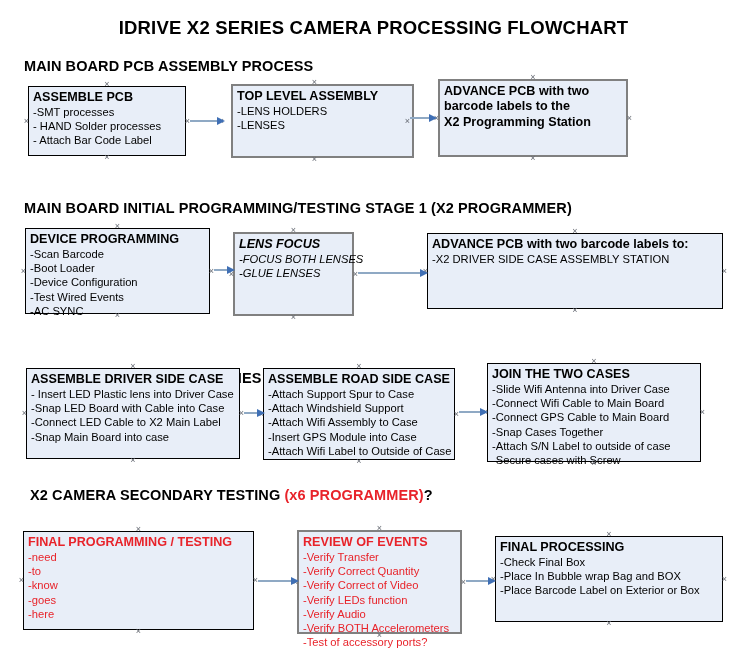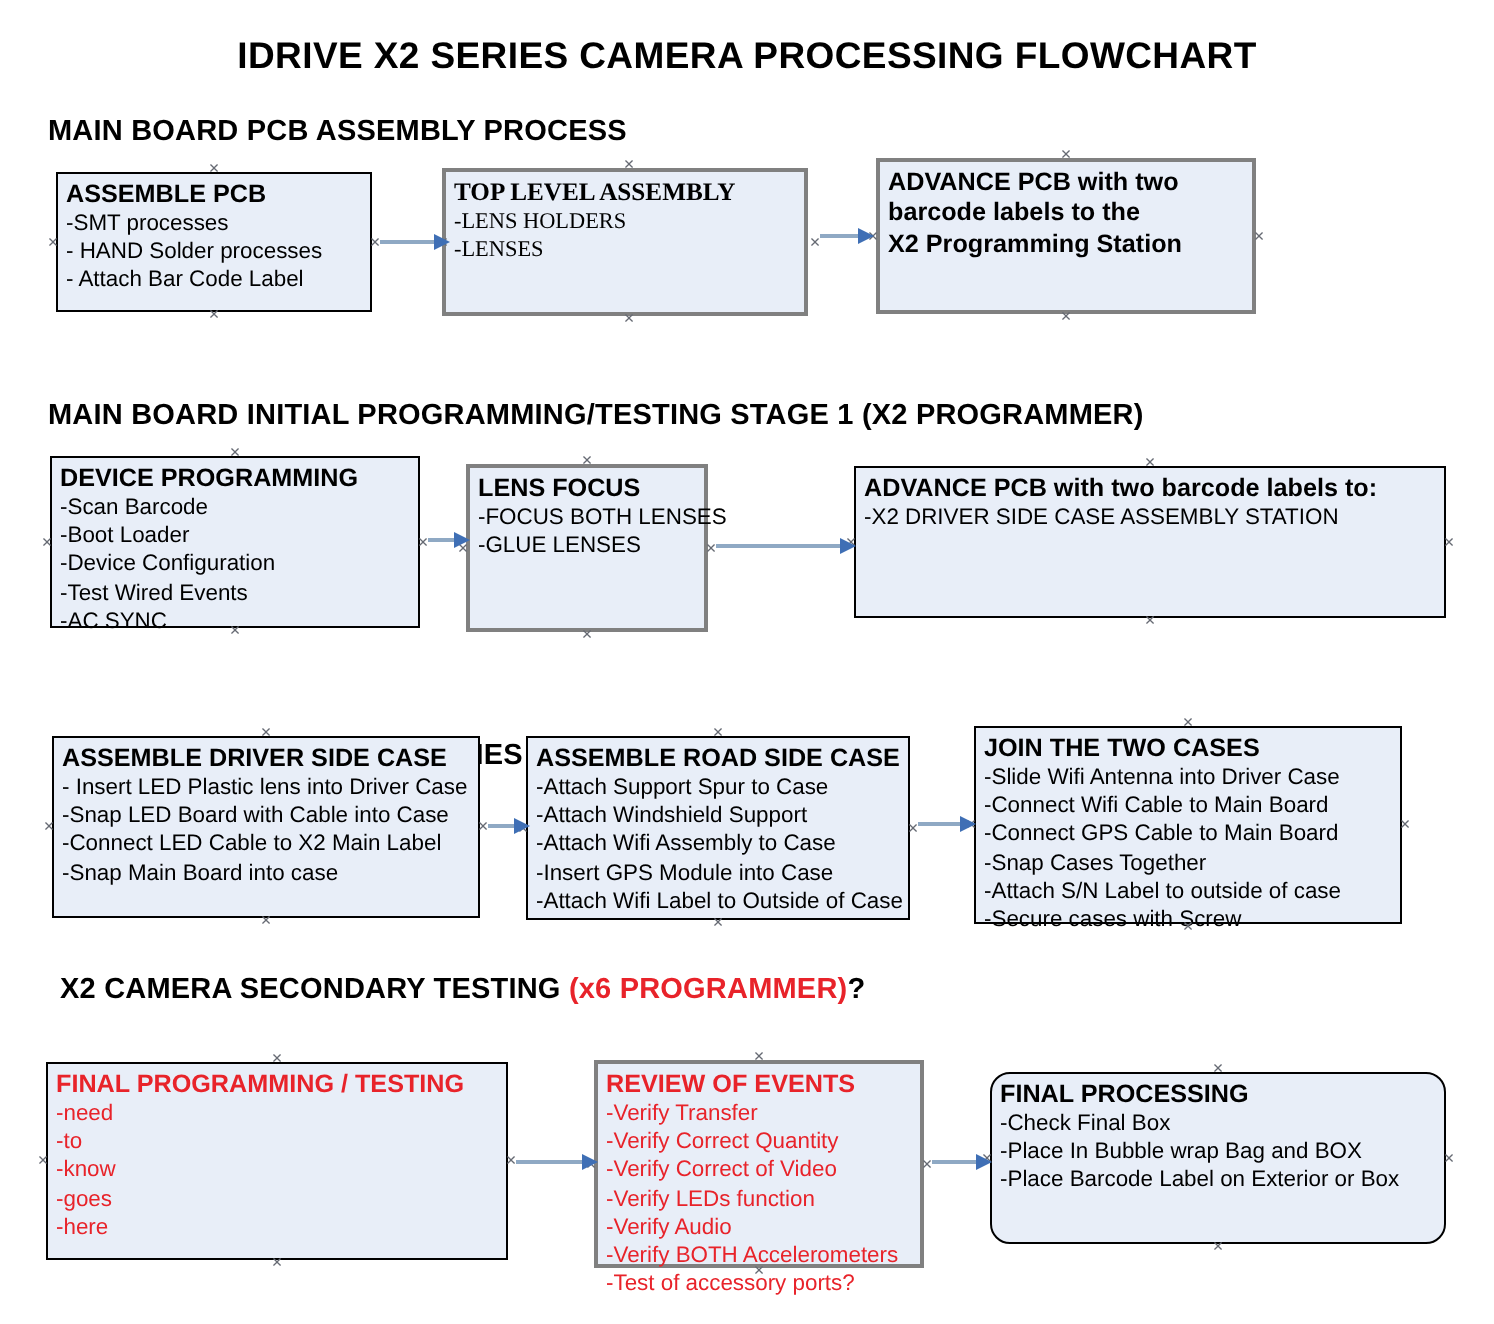--- a/index.html
+++ b/index.html
@@ -132,21 +132,21 @@
           <div class="node-title">ASSEMBLE PCB</div>
           <div class="node-line"> -SMT processes</div>
           <div class="node-line">- HAND Solder processes</div>
           <div class="node-line">- Attach Bar Code Label</div>
         </div>
       </div>
       <div class="handle" style="left: 103.5px; top: 80.5px;">×</div>
       <div class="handle" style="left: 103.5px; top: 154px;">×</div>
       <div class="handle" style="left: 23px; top: 117.5px;">×</div>
       <div class="handle" style="left: 184px; top: 117.5px;">×</div>
-      <div class="node border-gray" style="left: 221px; top: 84px; width: 183px; height: 74px; font-family: Liberation Serif, serif;">
+      <div class="node border-gray" style="left: 231px; top: 84px; width: 183px; height: 74px;">
         <div class="node-body">
           <div class="node-title">TOP LEVEL ASSEMBLY</div>
           <div class="node-line">-LENS HOLDERS</div>
           <div class="node-line">-LENSES</div>
         </div>
       </div>
       <div class="handle" style="left: 311px; top: 78.5px;">×</div>
       <div class="handle" style="left: 311px; top: 156px;">×</div>
       <div class="handle" style="left: 218px; top: 117.5px;">×</div>
       <div class="handle" style="left: 404px; top: 117.5px;">×</div>
@@ -169,21 +169,21 @@
           <div class="node-line">-Boot Loader</div>
           <div class="node-line">-Device Configuration</div>
           <div class="node-line">-Test Wired Events</div>
           <div class="node-line">-AC SYNC</div>
         </div>
       </div>
       <div class="handle" style="left: 114px; top: 222.5px;">×</div>
       <div class="handle" style="left: 114px; top: 312px;">×</div>
       <div class="handle" style="left: 20px; top: 267.5px;">×</div>
       <div class="handle" style="left: 208px; top: 267.5px;">×</div>
-      <div class="node border-gray" style="left: 233px; top: 232px; width: 121px; height: 84px;">
+      <div class="node border-gray" style="left: 233px; top: 232px; width: 121px; height: 84px; font-style: italic;">
         <div class="node-body">
           <div class="node-title">LENS FOCUS</div>
           <div class="node-line">-FOCUS BOTH LENSES</div>
           <div class="node-line">-GLUE LENSES</div>
         </div>
       </div>
       <div class="handle" style="left: 290px; top: 226.5px;">×</div>
       <div class="handle" style="left: 290px; top: 314px;">×</div>
       <div class="handle" style="left: 228px; top: 270.5px;">×</div>
       <div class="handle" style="left: 352px; top: 270.5px;">×</div>
@@ -264,21 +264,21 @@
           <div class="node-line red">-Verify LEDs function</div>
           <div class="node-line red">-Verify Audio</div>
           <div class="node-line red">-Verify BOTH Accelerometers</div>
           <div class="node-line red">-Test of accessory ports?</div>
         </div>
       </div>
       <div class="handle" style="left: 376px; top: 524.5px;">×</div>
       <div class="handle" style="left: 376px; top: 632px;">×</div>
       <div class="handle" style="left: 292px; top: 578.5px;">×</div>
       <div class="handle" style="left: 460px; top: 578.5px;">×</div>
-      <div class="node border-dark" style="left: 495px; top: 536px; width: 228px; height: 86px; border-radius: 10px;">
+      <div class="node border-dark" style="left: 495px; top: 536px; width: 228px; height: 86px;">
         <div class="node-body">
           <div class="node-title">FINAL PROCESSING</div>
           <div class="node-line"> -Check Final Box</div>
           <div class="node-line">-Place In Bubble wrap Bag and BOX</div>
           <div class="node-line">-Place Barcode Label on Exterior or Box</div>
         </div>
       </div>
       <div class="handle" style="left: 605.5px; top: 530.5px;">×</div>
       <div class="handle" style="left: 605.5px; top: 620px;">×</div>
       <div class="handle" style="left: 490px; top: 575.5px;">×</div>

